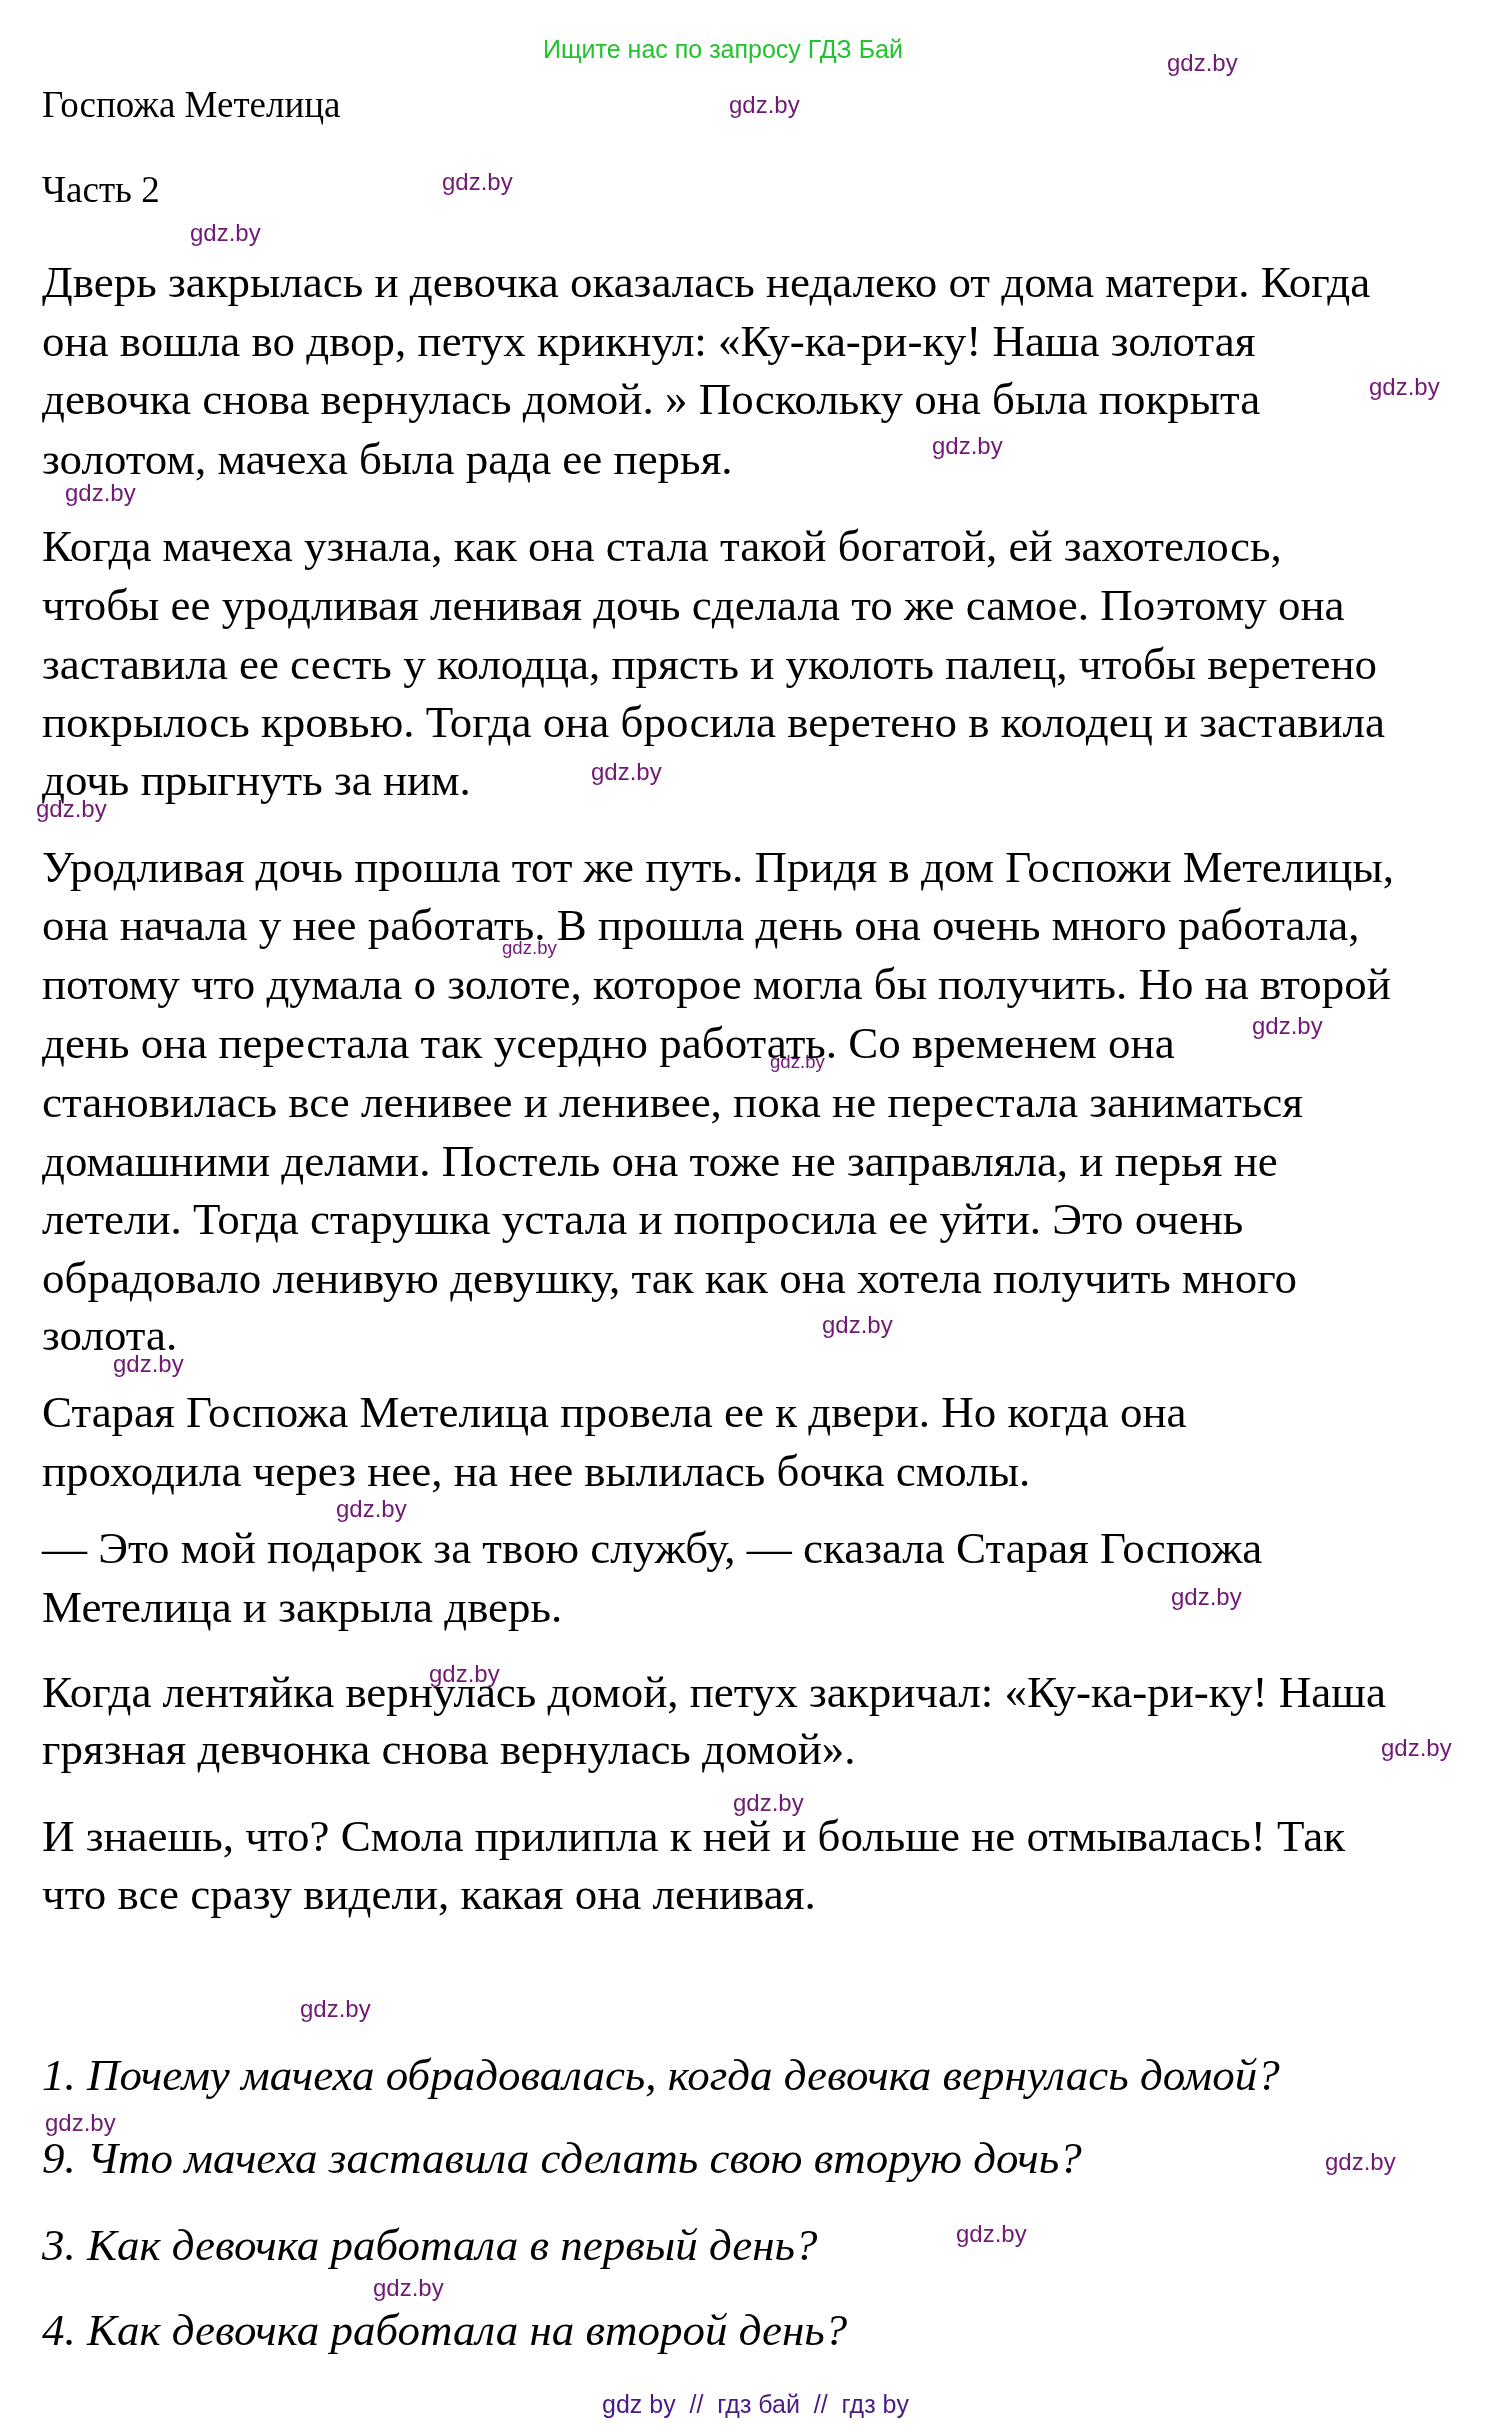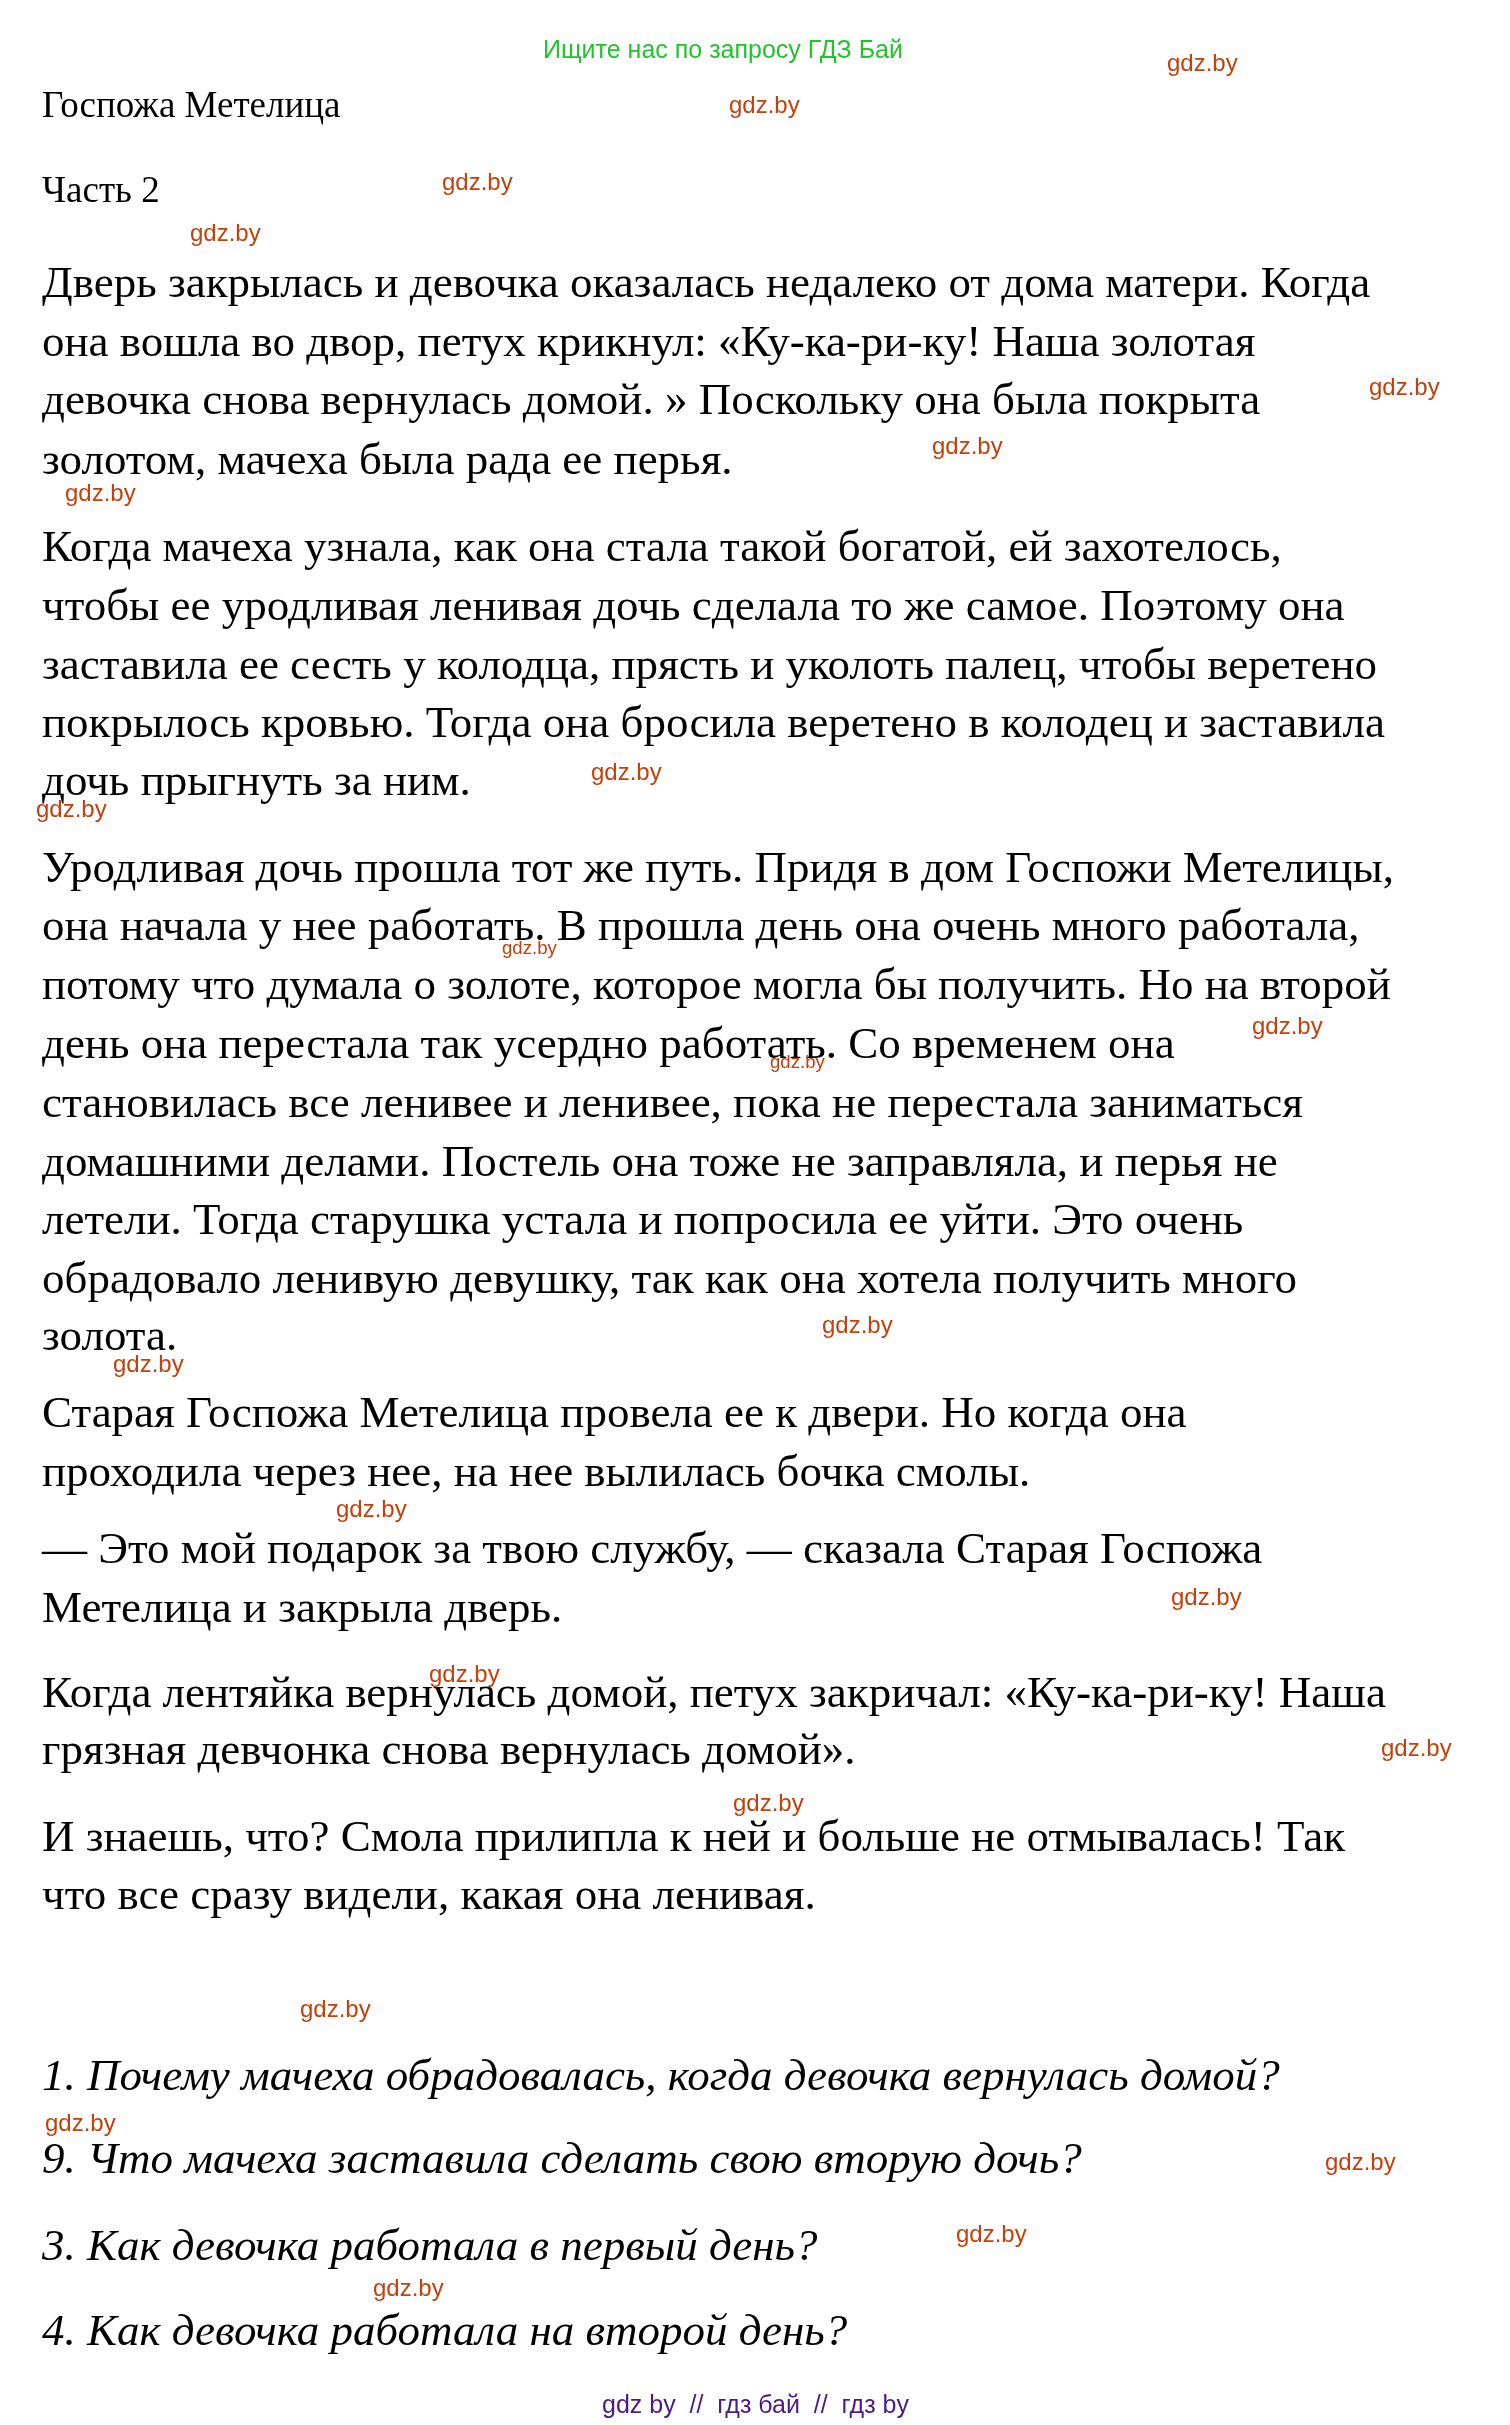--- a/index.html
+++ b/index.html
@@ -17,21 +17,21 @@
   .ln {
     position: absolute; left: 42px; white-space: nowrap;
     font-family: "Liberation Serif", "DejaVu Serif", serif;
     font-size: 45px; line-height: 52px; color: #000000;
   }
   .ttl { font-size: 37px; }
   .q { font-style: italic; font-size: 45px; }
   .wm {
     position: absolute; white-space: nowrap;
     font-family: "Liberation Sans", "DejaVu Sans", sans-serif;
-    font-size: 24px; line-height: 26px; color: #c2410c;
+    font-size: 24px; line-height: 26px; color: #701a75;
   }
   .wm.sm { font-size: 18.6px; line-height: 19.4px; }
 </style>
 </head>
 <body>
 
 <div class="hdr">Ищите нас по запросу ГДЗ Бай</div>
 
 <div class="ln ttl" style="top:79px">Госпожа Метелица</div>
 <div class="ln ttl" style="top:164px">Часть 2</div>

